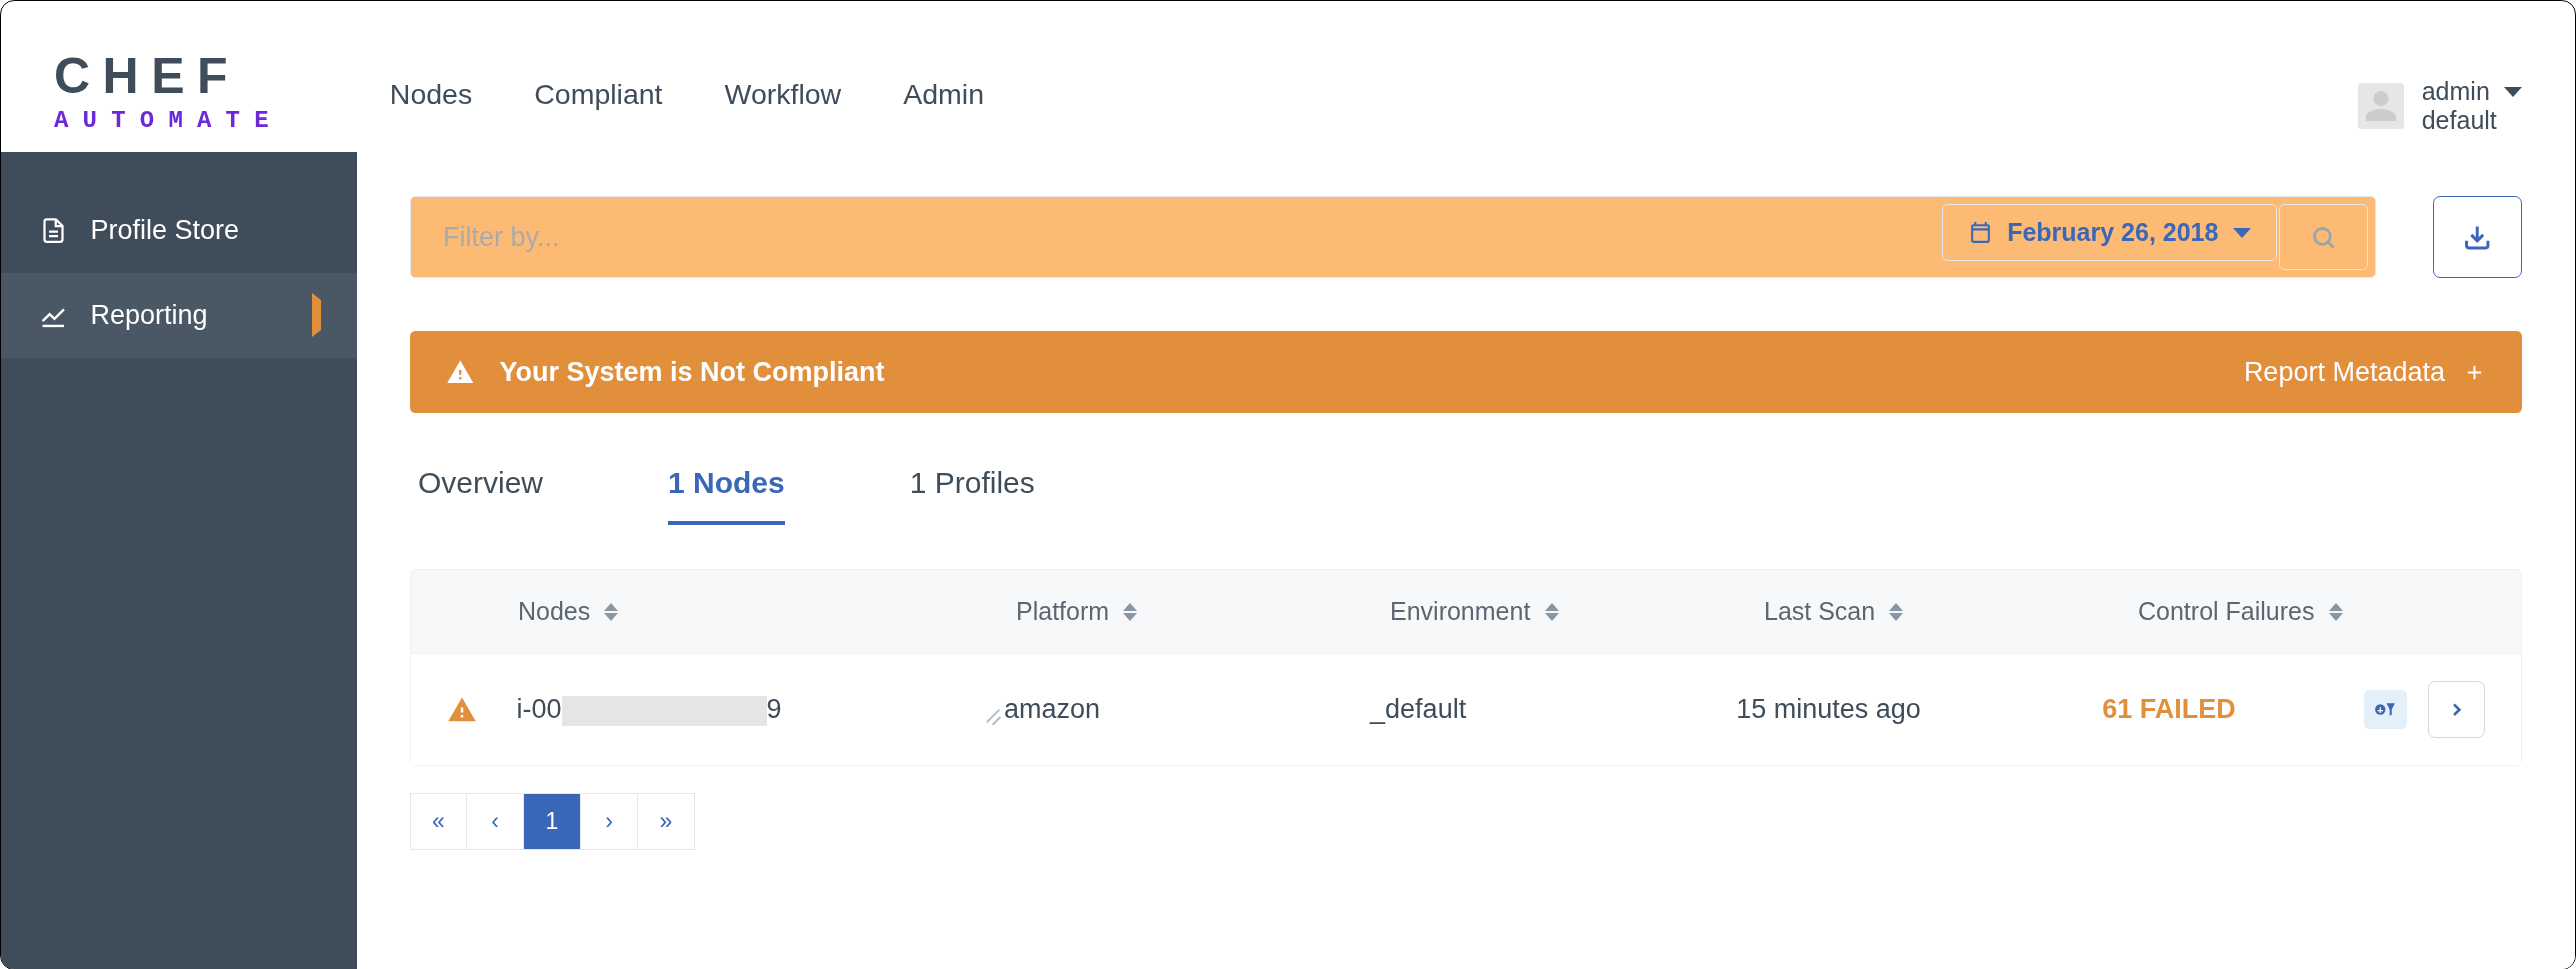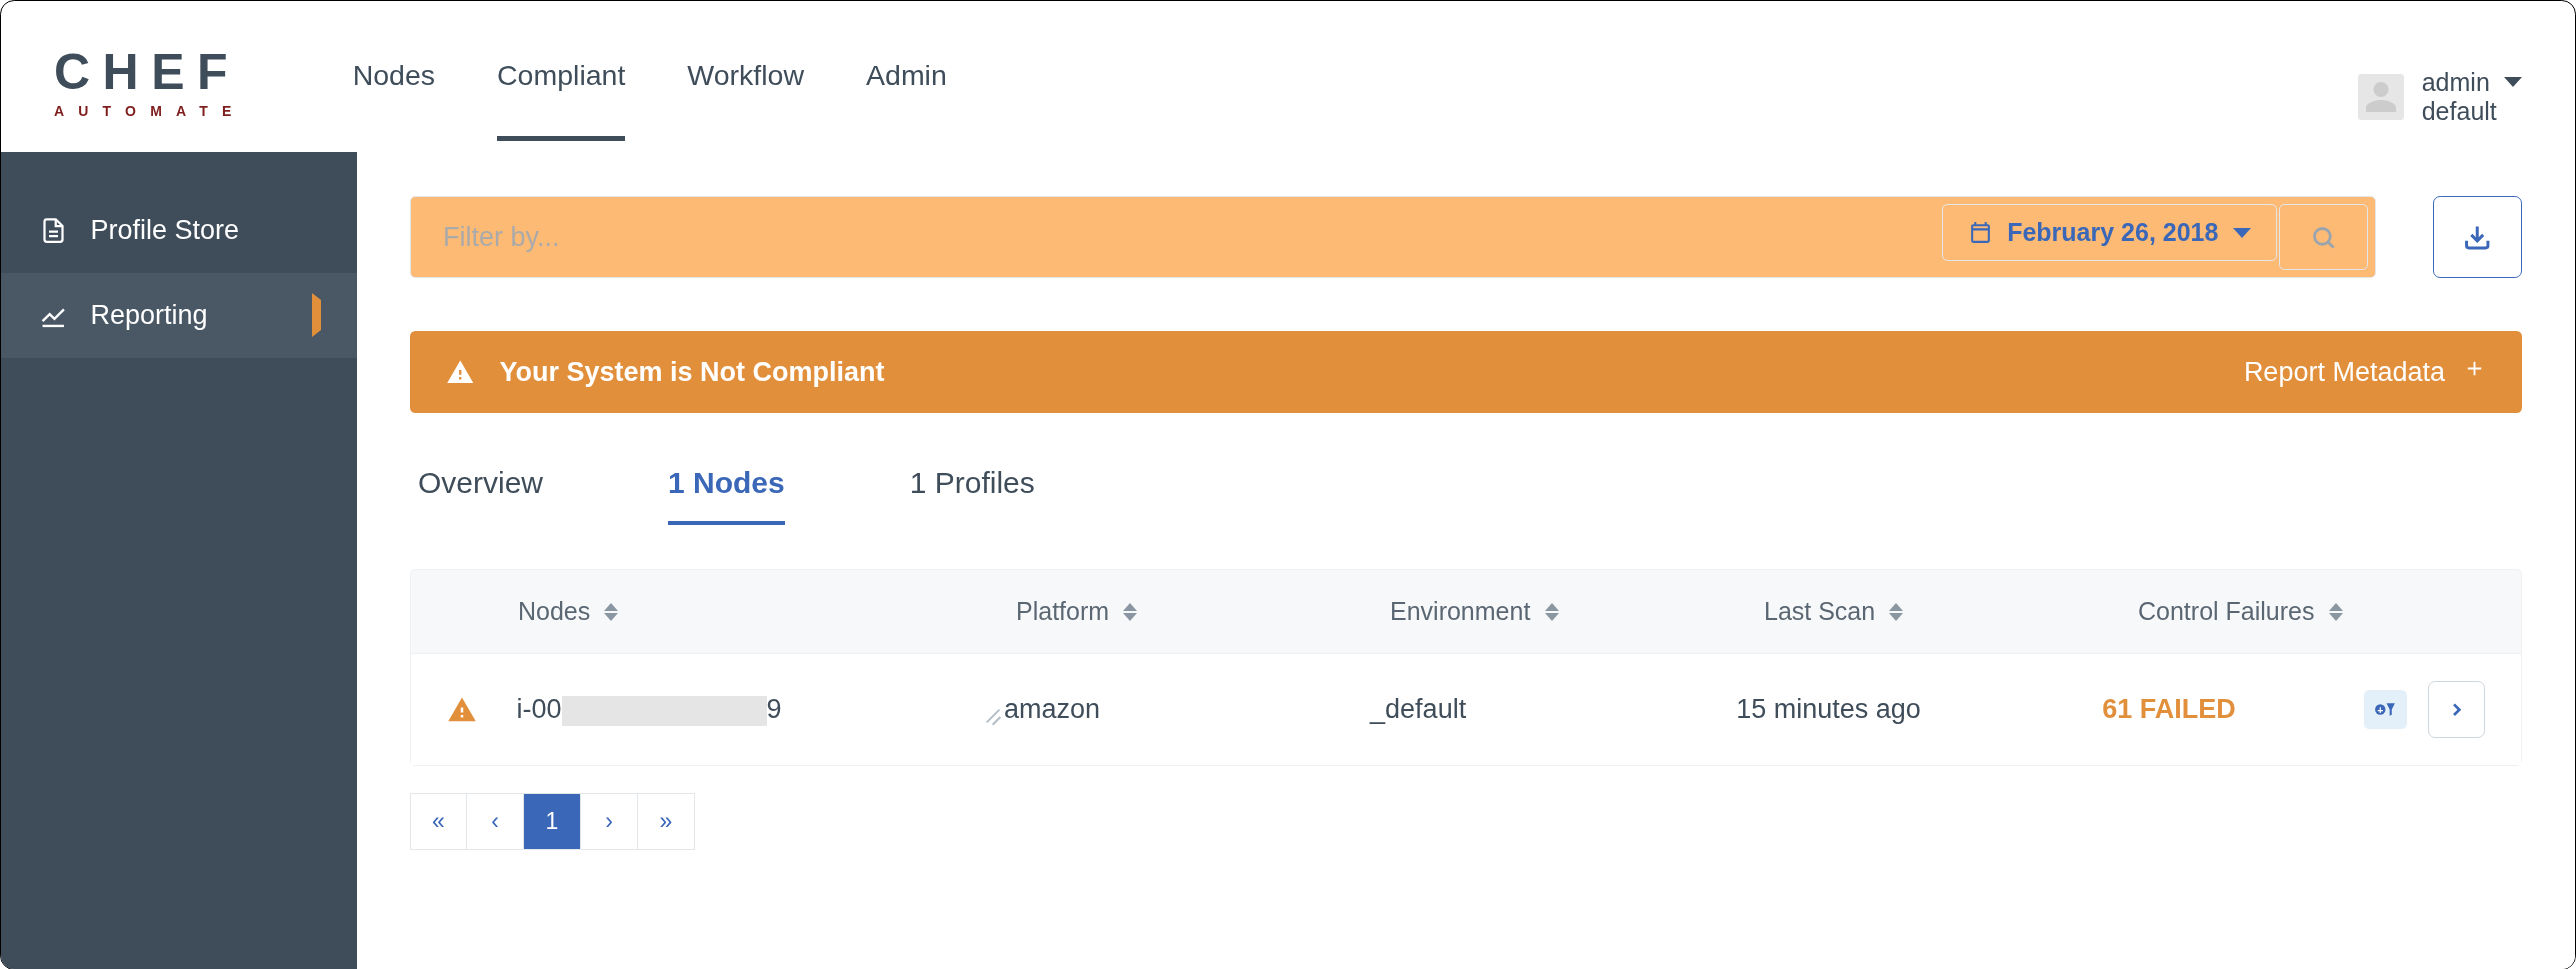--- a/index.html
+++ b/index.html
@@ -1,21 +1,21 @@
 <!DOCTYPE html>
 <html style="font-size:14.2px"><head>
 <meta charset="utf-8">
 <style>
 * { box-sizing: border-box; margin: 0; padding: 0; }
 body { font-family: -apple-system, BlinkMacSystemFont, "Segoe UI", Helvetica, Arial, sans-serif; background: #fff; color: #333; }
 .app { display: flex; flex-direction: column; width: 2576px; height: 970px; border: 1.8px solid #000; border-radius: 14.2px; overflow: hidden; position: relative; transform-origin: top left; }
-.header { display: flex; align-items: center; padding: 14px 53px 0 53px; height: 151px; border-bottom: 0.9px solid transparent; }
+.header { display: flex; align-items: center; padding: 33px 53px 0 53px; height: 151px; border-bottom: 0.9px solid transparent; }
 .logo { display: flex; flex-direction: column; margin-right: 107px; }
 .logo-main { font-size: 50px; font-weight: 800; letter-spacing: 12.5px; color: #3f4d5a; line-height: 1; }
-.logo-sub { font-size: 14px; font-weight: 600; letter-spacing: 14.2px; color: #7f1d1d; margin-top: 5.3px; }
+.logo-sub { font-size: 24px; font-weight: 600; letter-spacing: 14.2px; color: #6d28d9; margin-top: 5.3px; font-family: Liberation Mono, monospace; }
 .nav { display: flex; gap: 62px; align-items: flex-start; height: 100%; padding-top: 44px; }
 .nav-item { font-size: 28.5px; color: #3f4d5a; cursor: pointer; padding-bottom: 44px; }
 .nav-item.active { border-bottom: 5.3px solid #3f4d5a; }
 .user { margin-left: auto; display: flex; align-items: center; gap: 18px; padding-top: 27px; }
 .avatar { width: 46px; height: 46px; background: #e6e6e6; border-radius: 3.6px; display:flex; align-items:center; justify-content:center; }
 .avatar svg { width: 36px; height: 36px; fill: #ccc; }
 .user-text { display: flex; flex-direction: column; font-size: 25px; color: #3f4d5a; }
 .user-row { display: flex; align-items: center; gap: 14.2px; }
 .chevron-down { width: 0; height: 0; border-left: 9px solid transparent; border-right: 9px solid transparent; border-top: 10.7px solid #3f4d5a; }
 .body { display: flex; flex: 1; min-height: 0; }
@@ -28,21 +28,21 @@
 .main { flex: 1; padding: 44px 53px; background: #fff; overflow:auto; }
 .filter-row { display: flex; gap: 21.4px; align-items: stretch; }
 .filter-input { flex: 1; border: 0.9px solid #e3e7ea; border-radius: 5.3px; padding: 0 32px; font-size: 27px; color: #888; height: 82px; display: flex; align-items: center; background:#fdba74; }
 .filter-input input { border:none; outline:none; font-size:27px; width:100%; background:transparent; }
 .filter-input input::placeholder { color:#aaa; }
 .date-pick { display: flex; align-items: center; gap: 14.2px; border:0.9px solid #e3e7ea; border-radius:5.3px; padding: 0 25px; font-size: 25px; color: #3a67b7; font-weight:600; cursor:pointer; }
 .search-btn { width: 89px; border:0.9px solid #e3e7ea; border-radius:5.3px; display:flex; align-items:center; justify-content:center; cursor:pointer; color:#888; }
 .dl-btn { width: 89px; border:1.8px solid #3a67b7; border-radius:7.1px; display:flex; align-items:center; justify-content:center; cursor:pointer; color:#3a67b7; margin-left: 36px; }
 .banner { margin-top: 53px; background: #e28f3c; color: #fff; border-radius: 5.3px; height: 82px; display:flex; align-items:center; padding: 0 36px; font-size: 27px; }
 .banner .warn { margin-right: 25px; }
-.banner .meta { margin-left:auto; display:flex; align-items:flex-start; gap:18px; cursor:pointer; font-weight:500; }
+.banner .meta { margin-left:auto; display:flex; align-items:center; gap:18px; cursor:pointer; font-weight:500; }
 .tabs { display:flex; gap: 125px; margin-top: 53px; font-size: 30px; color:#3f4d5a;margin-left:8px; }
 .tab { padding-bottom: 21.4px; cursor:pointer; }
 .tab.active { color:#3a67b7; font-weight:600; border-bottom: 4.4px solid #3a67b7; }
 .table-card { margin-top: 44px; background:#f7f8f9; border-radius:5.3px; padding: 0; border:0.9px solid #eef0f2; }
 .thead { display:flex; align-items:center; padding: 27px 36px; font-size:25px; color:#5a6773; }
 .th { display:flex; align-items:center; gap:14.2px; }
 .sort { display:flex; flex-direction:column; gap:2.7px; }
 .sort .up { width:0;height:0;border-left:7.1px solid transparent;border-right:7.1px solid transparent;border-bottom:8px solid #8a96a1;}
 .sort .down { width:0;height:0;border-left:7.1px solid transparent;border-right:7.1px solid transparent;border-top:8px solid #8a96a1;}
 .col-status{width:71px;}

